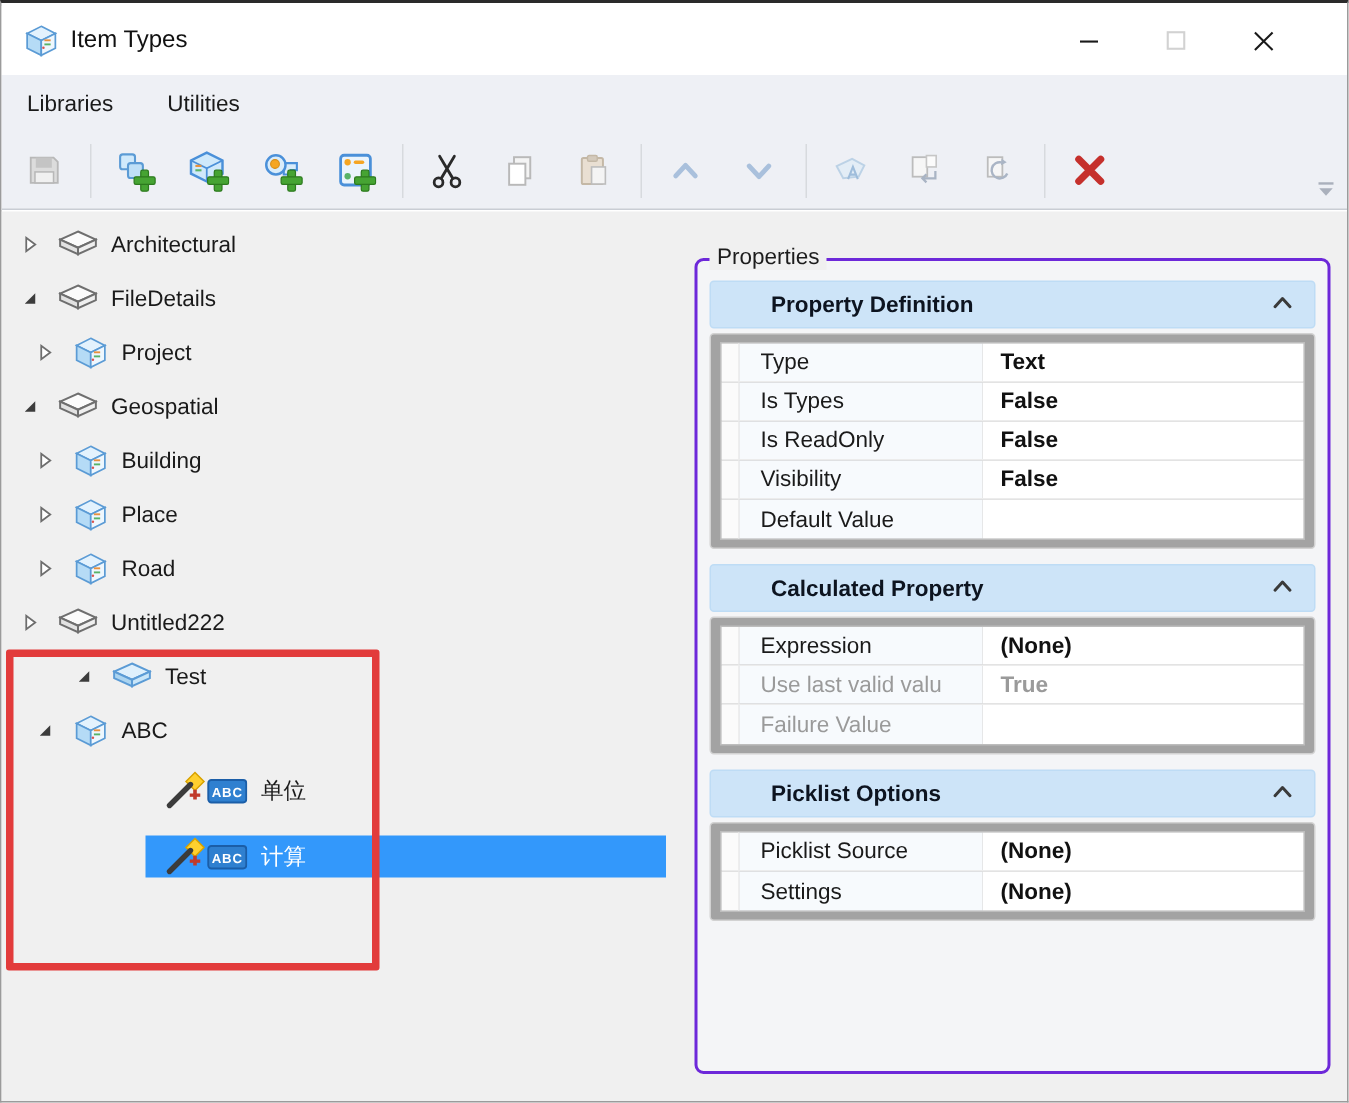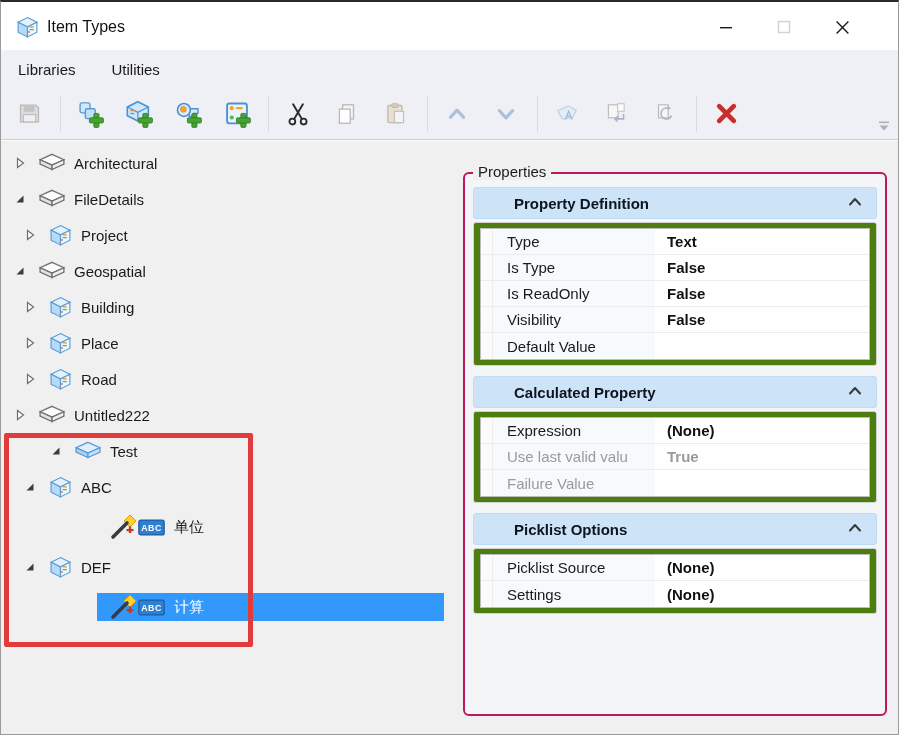--- a/index.html
+++ b/index.html
@@ -39,27 +39,27 @@
   .trow.lvl0 { padding-left: 12px; }
   .trow.lvl1 { padding-left: 22px; }
   .prow-content { display: flex; align-items: center; margin-left: 96px; width: 347px; padding-left: 13px; }
   .prow-content .node-icon { margin-right: 9px; display: flex; align-items: center; }
   .prow-content.selected { background: #3398fb; color: #ffffff; }
 
   
   .annotation-rect { position: absolute; left: 3px; top: 292px; width: 249px; height: 214px; border: 5px solid #e23b3b; border-radius: 2px; z-index: 30; pointer-events: none; }
 
   
-  .groupbox { position: absolute; left: 462px; top: 31px; width: 424px; height: 544px; border: 2px solid #be185d; border-radius: 6px; background: #f4f5f7; }
+  .groupbox { position: absolute; left: 462px; top: 31px; width: 424px; height: 544px; border: 2px solid #6d28d9; border-radius: 6px; background: #f4f5f7; }
   .groupbox-label { position: absolute; left: 8px; top: -11px; background: #f0f0f0; padding: 0 5px; font-size: 15px; color: #1c1c1c; }
   .sections { position: absolute; left: 8px; top: 13px; width: 404px; }
   .sec-header { height: 32px; background: #cde4f8; border: 1px solid #bedcf5; border-radius: 3px; display: flex; align-items: center; padding-left: 40px; position: relative; }
   .sec-header .sec-title { font-size: 15px; font-weight: bold; color: #0d1420; }
   .sec-header .sec-chevron { position: absolute; right: 14px; top: 9px; }
-  .pcard { background: #4d7c0f; border: 1px solid #d2d2d2; border-radius: 3px; padding: 5px 6px; margin: 3px 0 10px 0; }
+  .pcard { background: #a3a3a3; border: 1px solid #d2d2d2; border-radius: 3px; padding: 5px 6px; margin: 3px 0 10px 0; }
   .ptable { border: 1px solid #bdbdbd; }
   .prow { display: flex; height: 26px; align-items: stretch; border-bottom: 1px solid #ececec; }
   .prow:last-child { border-bottom: none; }
   .pgutter { width: 12px; background: #fbfbfb; border-right: 1px solid #eeeeee; flex: none; }
   .plabel { width: 162px; padding-left: 14px; display: flex; align-items: center; font-size: 15px; color: #1a1a1a; background: #f7fafd; white-space: nowrap; overflow: hidden; flex: none; }
   .pvalue { flex: 1; padding-left: 12px; display: flex; align-items: center; font-size: 15px; font-weight: bold; color: #111; background: #fff; white-space: nowrap; overflow: hidden; }
   .prow.disabled .plabel, .prow.disabled .pvalue { color: #9a9a9a; }
 
   svg { display: block; }
 </style>
@@ -439,38 +439,20 @@
             </span>
             <span class="node-icon">
               <svg width="27" height="17" viewBox="0 0 26 16">
                 <rect x="0.8" y="0.8" width="24.4" height="14.4" rx="2" fill="#2f80d0" stroke="#1b5ea8" stroke-width="1.2"></rect>
                 <text x="13" y="11.5" text-anchor="middle" font-size="8.5" font-weight="bold" fill="#ffffff" letter-spacing="0.5" font-family="Liberation Sans, DejaVu Sans, sans-serif">ABC</text>
               </svg>
             </span>
             <span class="tlabel">单位</span>
           </div>
         </div>
-        <div class="trow lvl1" style="height: 36px;">
-          <span class="expander">
-            <svg width="12" height="12" viewBox="0 0 12 12">
-              <polygon points="9.5,2.5 9.5,9.5 2.5,9.5" fill="#3c3c3c"></polygon>
-            </svg>
-          </span>
-          <span class="node-icon">
-            <svg width="23" height="23" viewBox="0 0 22 22">
-              <polygon points="11,1.5 20,6 11,10.5 2,6" fill="#e3f2fd" stroke="#5b9bd5" stroke-width="1.1"></polygon>
-              <polygon points="2,6 11,10.5 11,20 2,15.5" fill="#b5dbf6" stroke="#5b9bd5" stroke-width="1.1"></polygon>
-              <polygon points="20,6 11,10.5 11,20 20,15.5" fill="#eef7fe" stroke="#5b9bd5" stroke-width="1.1"></polygon>
-              <rect x="13" y="9.8" width="4" height="1.2" fill="#e8913c"></rect>
-              <rect x="13" y="12.4" width="4" height="1.2" fill="#58b368"></rect>
-              <circle cx="12.4" cy="15.2" r="0.8" fill="#d9534f"></circle>
-            </svg>
-          </span>
-          <span class="tlabel">DEF</span>
-        </div>
         <div class="trow lvl2" style="height: 44px;">
           <div class="prow-content selected">
             <span class="icon">
               <svg width="28" height="28" viewBox="0 0 28 28">
                 <polygon points="20,2 26,8 20,14 14,8" fill="#ffd02e" stroke="#d8a200" stroke-width="1"></polygon>
                 <line x1="3" y1="24" x2="17" y2="10" stroke="#3b3b3b" stroke-width="3.6" stroke-linecap="round"></line>
                 <rect x="18.8" y="13.5" width="2.4" height="6.5" fill="#c03a2b"></rect>
                 <rect x="16.5" y="16" width="7" height="2.2" fill="#c03a2b"></rect>
               </svg>
             </span>
@@ -499,21 +481,21 @@
           </div>
           <div class="pcard">
             <div class="ptable">
               <div class="prow">
                 <div class="pgutter"></div>
                 <div class="plabel">Type</div>
                 <div class="pvalue">Text</div>
               </div>
               <div class="prow">
                 <div class="pgutter"></div>
-                <div class="plabel">Is Type</div>
+                <div class="plabel">Is Types</div>
                 <div class="pvalue">False</div>
               </div>
               <div class="prow">
                 <div class="pgutter"></div>
                 <div class="plabel">Is ReadOnly</div>
                 <div class="pvalue">False</div>
               </div>
               <div class="prow">
                 <div class="pgutter"></div>
                 <div class="plabel">Visibility</div>

